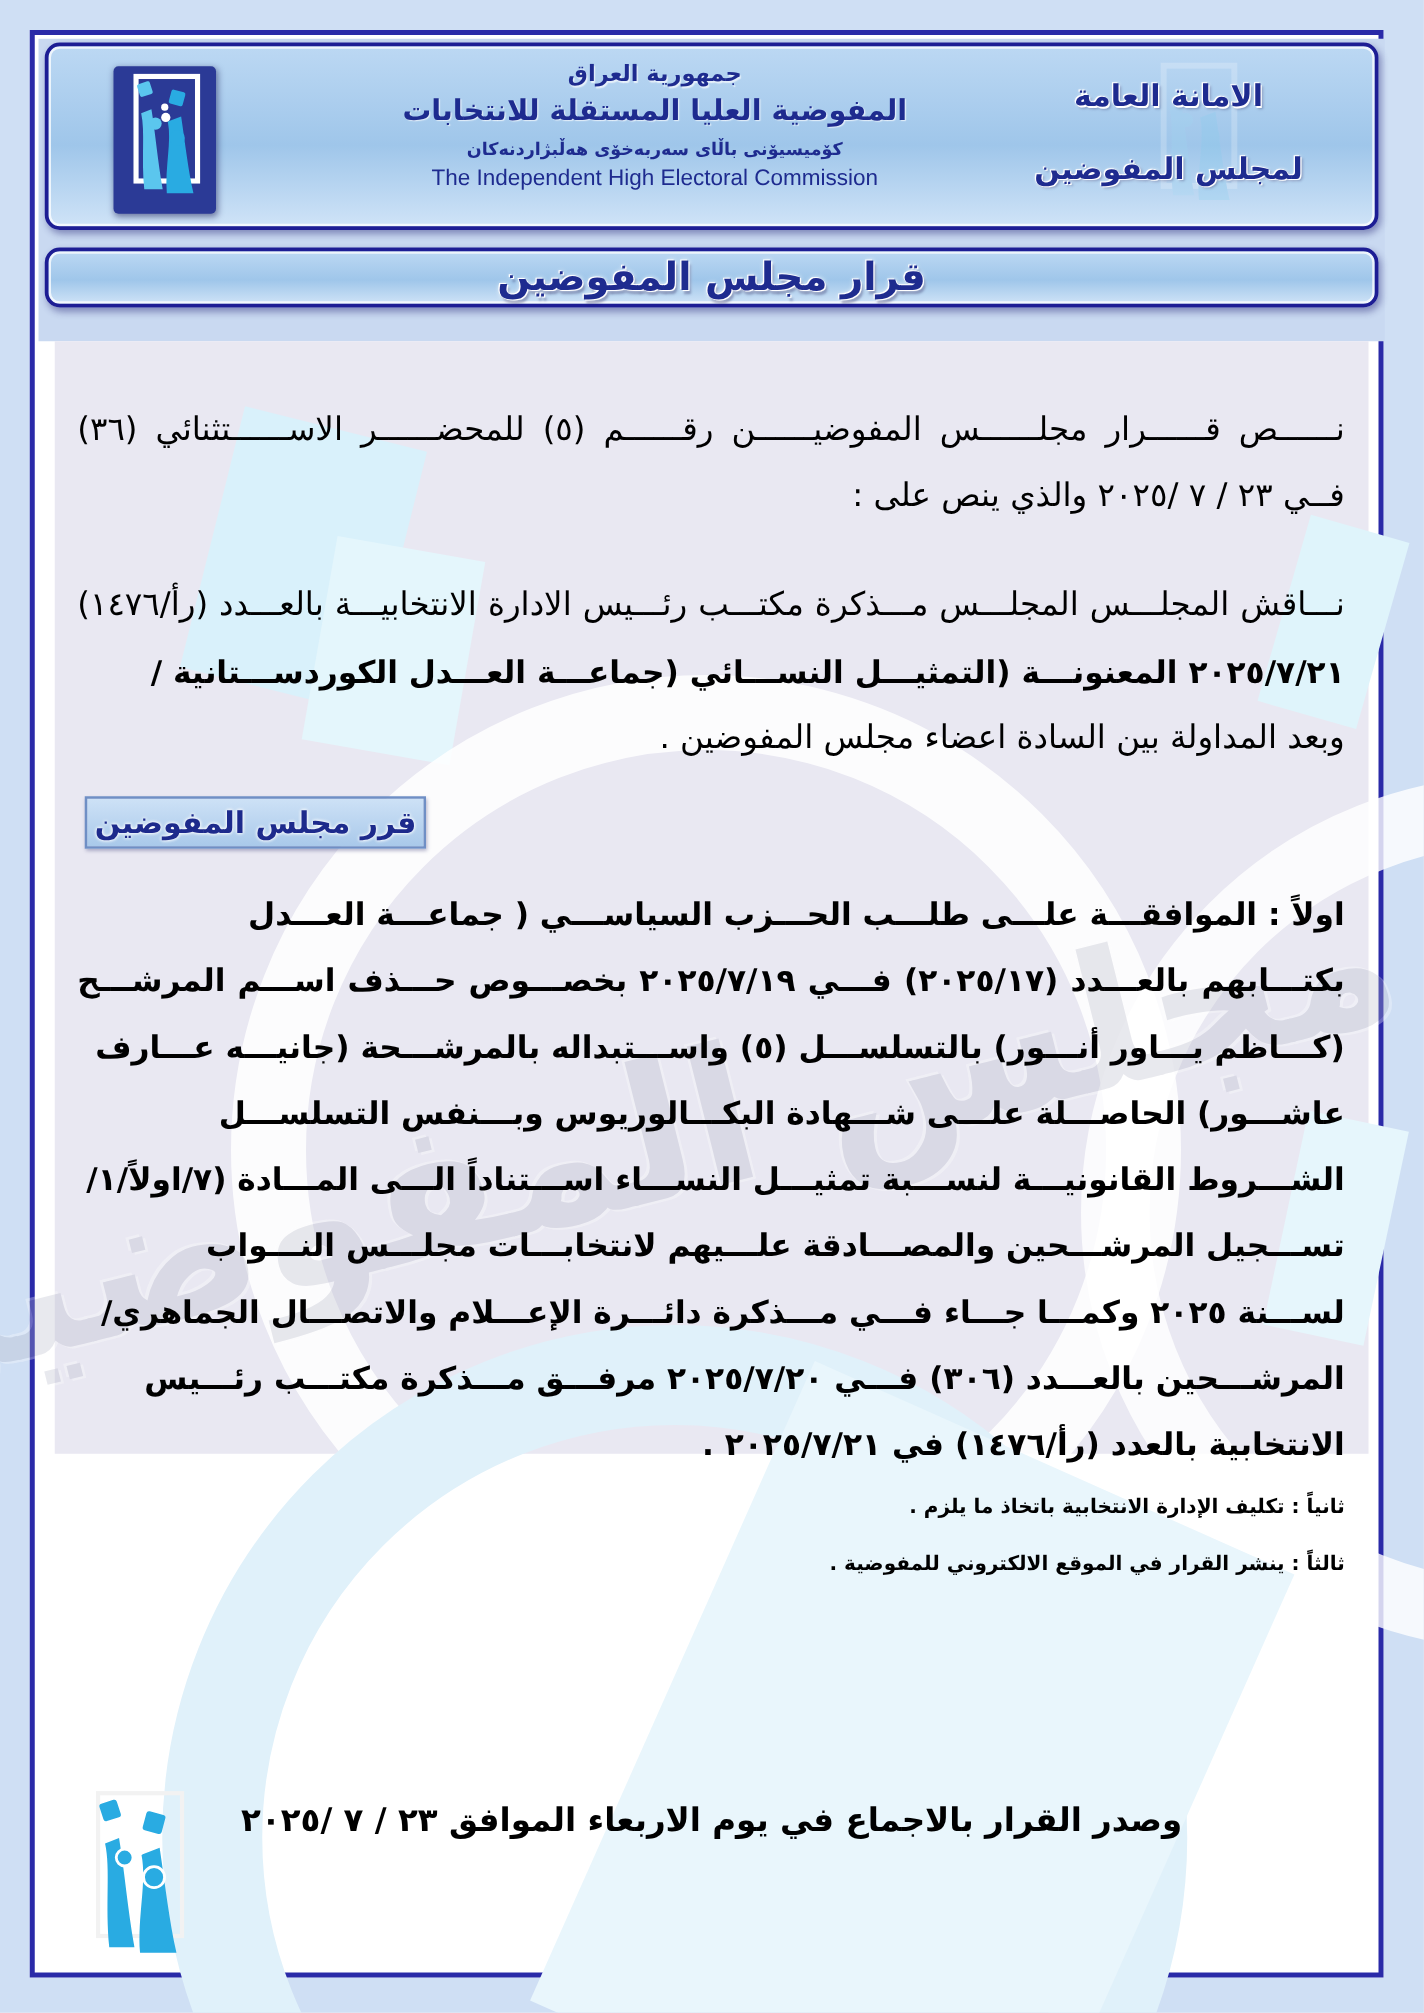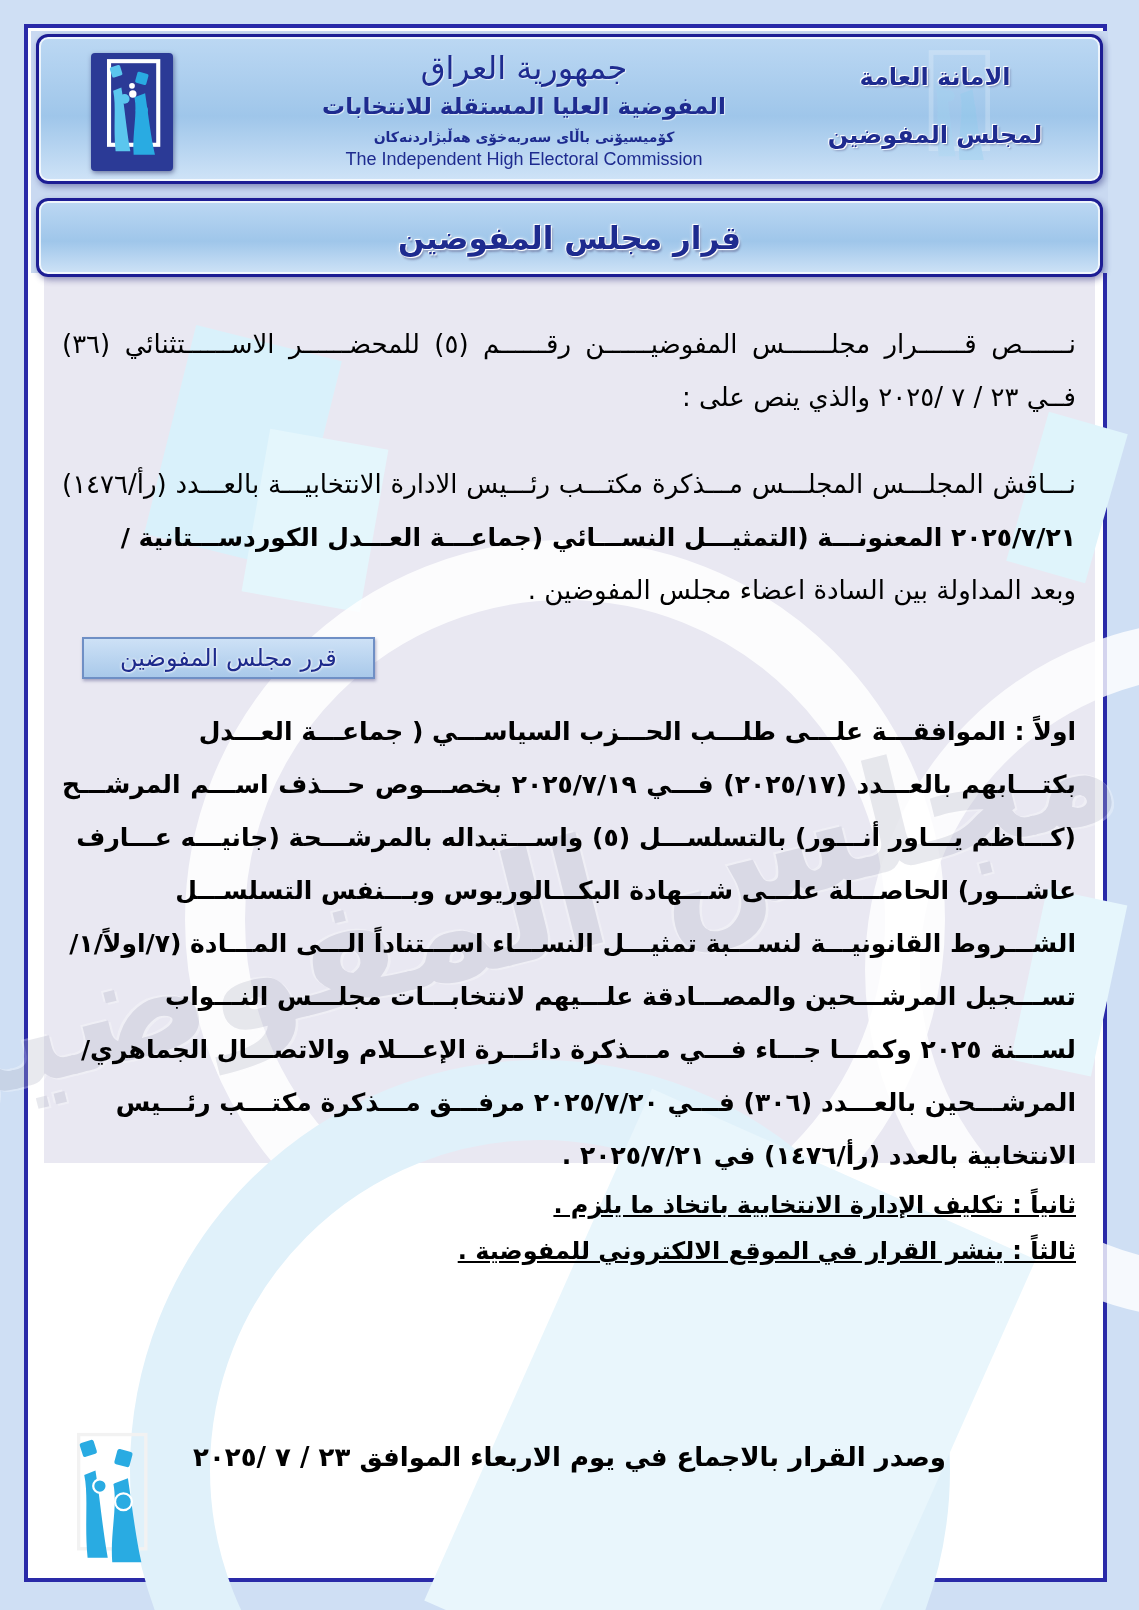--- a/index.html
+++ b/index.html
@@ -37,31 +37,31 @@
   .arc-wm{position:absolute;left:430px;top:328px;z-index:3;opacity:.55;}
 
   
   .bar{
     position:absolute;left:36px;width:1067px;box-sizing:border-box;z-index:5;
     border:3px solid #1d1d94;border-radius:12px;
     background:linear-gradient(180deg,#bcd8f3 0%,#9fc6ea 55%,#cfe3f7 100%);
     box-shadow:inset 0 0 0 2px rgba(255,255,255,.75), 2px 3px 6px rgba(40,40,120,.45);
   }
   .headerbar{top:34px;height:150px;}
-  .titlebar{top:198px;height:79px;display:flex;align-items:center;justify-content:center;}
+  .titlebar{top:198px;height:48px;display:flex;align-items:center;justify-content:center;}
   .title-text{
     font-size:31px;font-weight:bold;color:#1e2b8f;
     text-shadow:0 0 4px #fff,1px 1px 0 #fff,-1px -1px 0 #fff,2px 3px 2px rgba(30,30,90,.4);
   }
   .hlogo{
     position:absolute;left:52px;top:16px;width:82px;height:118px;
     background:#2b3a96;border-radius:4px;box-shadow:1px 2px 5px rgba(20,20,80,.5);
   }
   .hcenter{position:absolute;left:250px;top:8px;width:470px;text-align:center;color:#1e2b8f;}
-  .hc1{font-size:32px;font-weight:normal;margin-top:4px;text-shadow:1px 1px 1px rgba(255,255,255,.7);}
+  .hc1{font-size:18px;font-weight:bold;margin-top:4px;text-shadow:1px 1px 1px rgba(255,255,255,.7);}
   .hc2{font-size:23px;font-weight:bold;margin-top:6px;text-shadow:1px 1px 1px rgba(255,255,255,.7);}
   .hc3{font-size:14px;font-weight:bold;margin-top:10px;}
   .hc4{font-family:"Liberation Sans",sans-serif;font-size:18px;font-weight:normal;margin-top:4px;}
   .hright{position:absolute;right:30px;top:26px;width:270px;text-align:center;z-index:2;}
   .hr-line{
     font-size:24px;font-weight:bold;color:#1e2b8f;
     text-shadow:0 0 3px #fff,1px 1px 0 #fff,-1px -1px 0 #fff,2px 2px 2px rgba(30,30,90,.35);
   }
   .hr-line + .hr-line{margin-top:30px;}
   .hright-ghost{position:absolute;right:90px;top:8px;width:105px;height:132px;opacity:.22;z-index:1;}
@@ -70,27 +70,27 @@
   .textcol{position:absolute;left:62px;top:318px;width:1014px;z-index:6;direction:rtl;color:#000;}
   .ln{font-size:26px;height:53px;line-height:53px;white-space:nowrap;}
   .j{text-align:justify;text-align-last:justify;white-space:normal;overflow:hidden;}
   .r{text-align:right;}
   .b{font-weight:bold;font-size:25px;text-align:right;}
   .gap1{height:34px;}
   .gap2{height:20px;}
   .gap3{height:26px;}
   .badge-row{text-align:left;direction:ltr;}
   .badge{
-    display:inline-block;padding:5px 36px;margin-left:20px;
-    font-size:24px;font-weight:normal;color:#1d2a8c;
+    display:inline-block;padding:5px 6px;margin-left:6px;
+    font-size:24px;font-weight:bold;color:#1d2a8c;
     background:linear-gradient(180deg,#cde1f6,#a9c9ea);
     border:2px solid #6f8fc5;box-shadow:1px 2px 3px rgba(60,60,120,.4);
     text-shadow:0 0 3px #fff,0 0 3px #fff;
   }
-  .smallln{font-size:24px;height:46px;line-height:46px;font-weight:bold;text-align:right;text-decoration:underline;}
+  .smallln{font-size:16px;height:46px;line-height:46px;font-weight:bold;text-align:right;}
   .footer-line{
     position:absolute;left:0;top:1442px;width:1139px;text-align:center;z-index:6;
     font-size:26px;font-weight:bold;color:#000;direction:rtl;
   }
   .flogo{position:absolute;left:54px;top:1424px;width:112px;height:160px;z-index:6;}
 </style>
 </head>
 <body>
 
 <div class="frame"></div>

